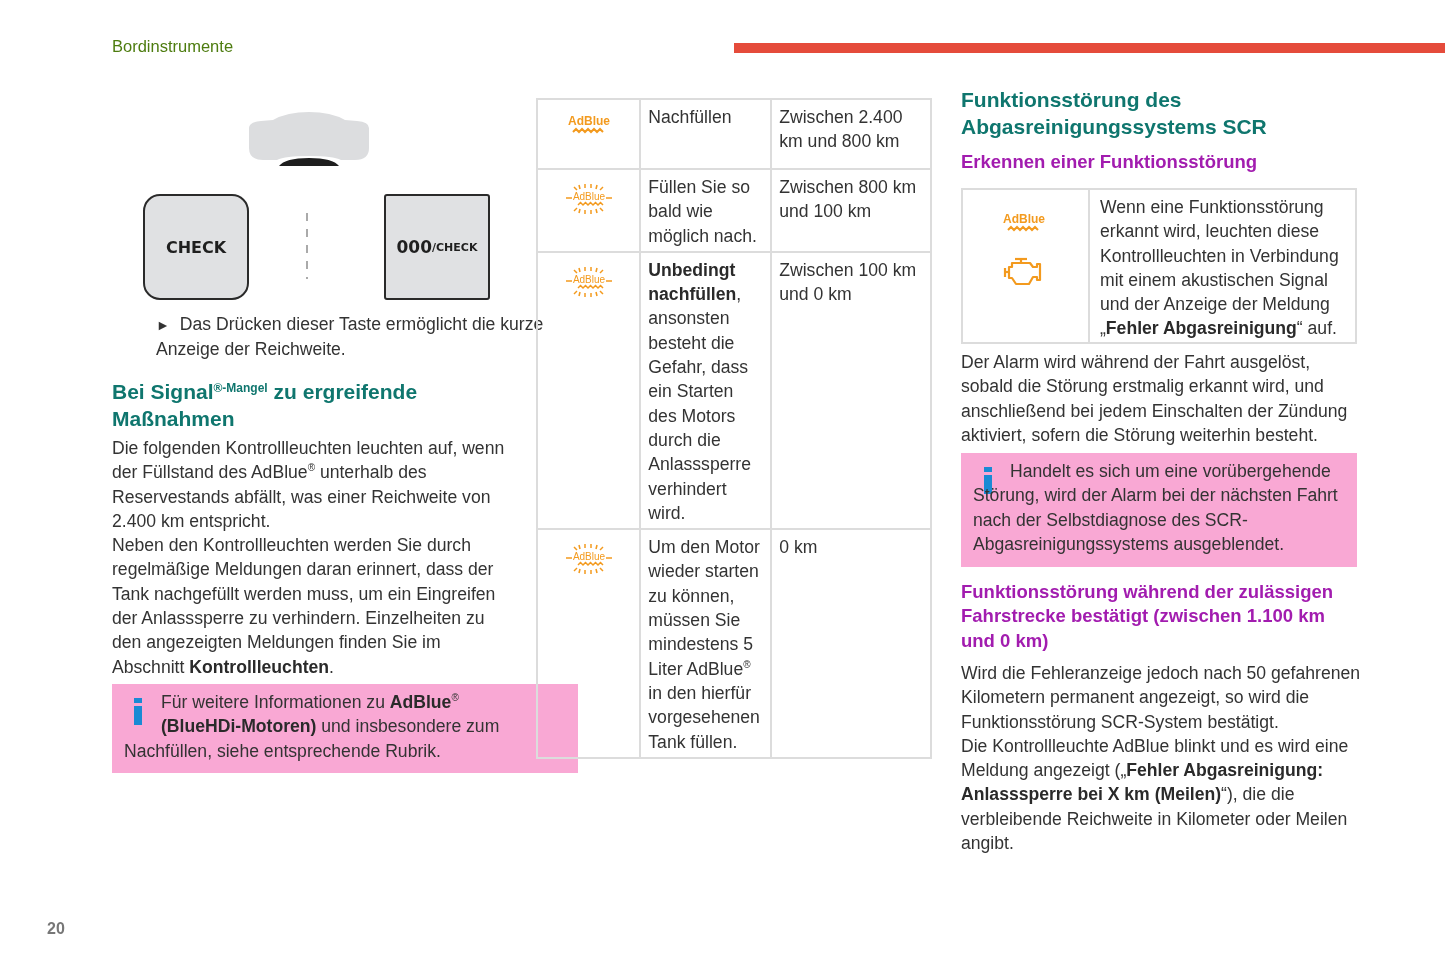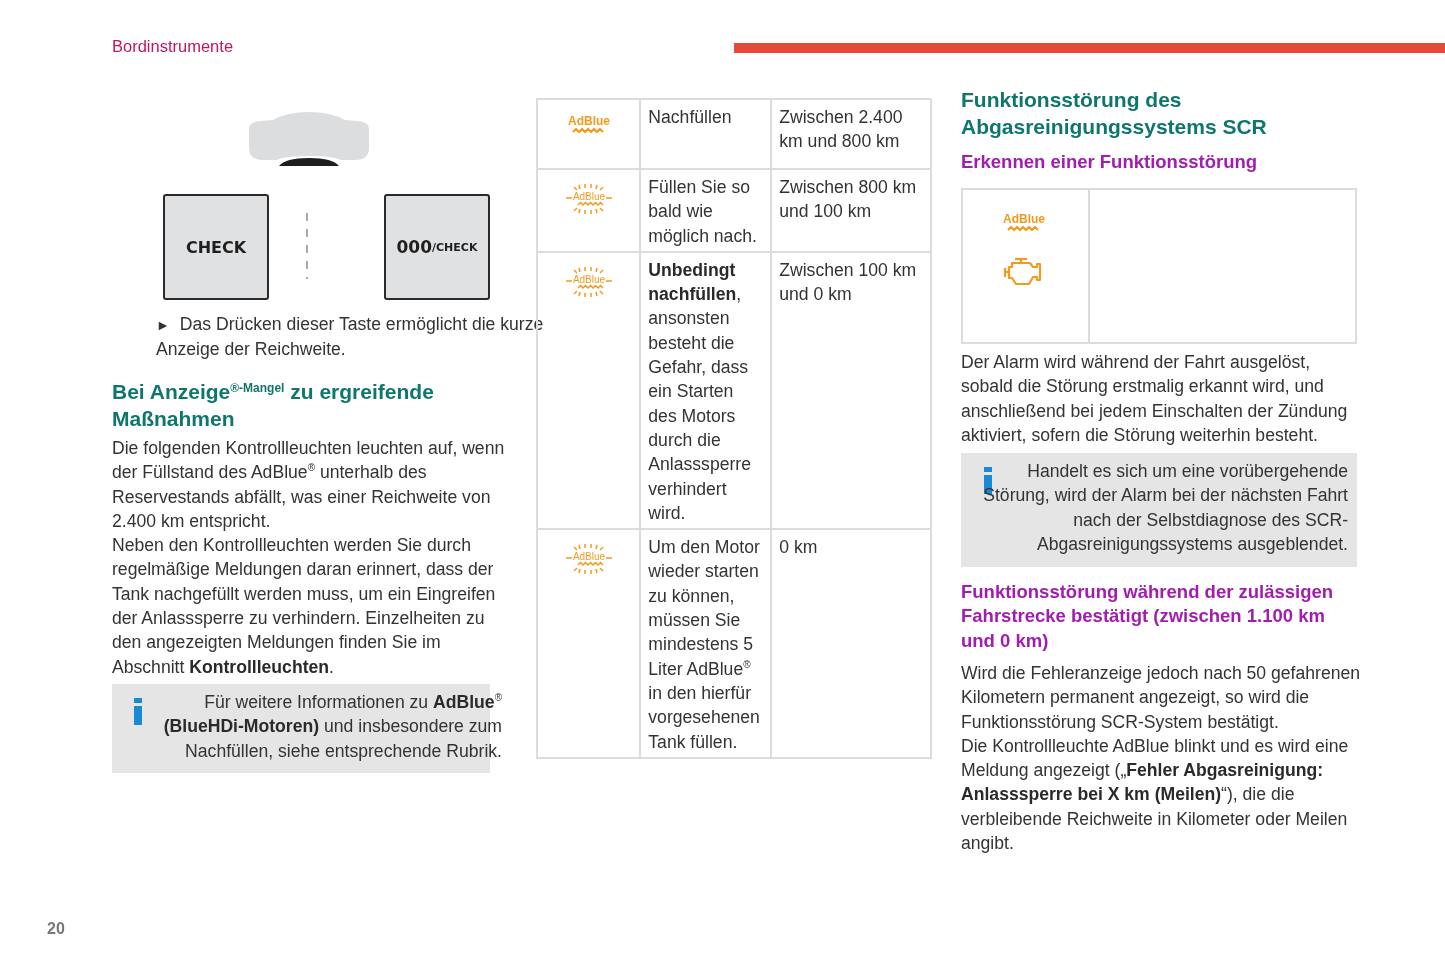--- a/index.html
+++ b/index.html
@@ -3,45 +3,45 @@
 <meta charset="utf-8">
 <style>
   html, body { margin: 0; padding: 0; }
   body {
     width: 1445px; height: 964px; position: relative; overflow: hidden;
     background: #ffffff;
     font-family: "Liberation Sans", sans-serif;
     color: #333333;
   }
   .abs { position: absolute; }
-  .running-head { left: 112px; top: 37px; font-size: 16.5px; color: #be185d; }
+  .running-head { left: 112px; top: 37px; font-size: 16.5px; color: #4d7c0f; }
   .red-bar { left: 734px; top: 43px; width: 711px; height: 10px; background: #e54b3b; }
   .page-num { left: 47px; top: 920px; font-size: 16px; font-weight: bold; color: #777; }
 
   .p { font-size: 17.6px; line-height: 24.3px; color: #333; }
   .h2 { font-size: 21px; font-weight: bold; line-height: 27px; color: #0f766e; }
   .h3 { font-size: 18.5px; font-weight: bold; line-height: 24.3px; color: #a21caf; }
   b { font-weight: bold; color: #2a2a2a; }
   sup { font-size: 10px; line-height: 0; vertical-align: 7px; }
   sup.big { font-size: 12px; font-weight: bold; margin-top: 27px; }
 
   
   .car { left: 243px; top: 112px; width: 132px; height: 54px; }
   .btn-check {
     width: 102px; height: 102px; background: #e0e1e3;
     border: 2px solid #2a2a2a; border-radius: 3px;
     display: flex; align-items: center; justify-content: center;
     font-family: "DejaVu Sans", sans-serif; font-weight: bold; font-size: 16px; color: #1f1f1f;
   }
-  .btn1 { left: 163px; top: 194px; }
+  .btn1 { left: 143px; top: 194px; border-radius: 17px; }
   .btn2 { left: 354px; top: 194px; margin-left: 30px; }
   .dash { left: 306px; top: 213px; width: 2px; height: 66px;
     background: repeating-linear-gradient(to bottom, #aaa 0 8px, transparent 8px 16px); }
 
-  .info-box { background: #e5e5e5; text-align: right; }
+  .info-box { background: #f9a8d4; }
   .info-i {
     position: absolute; width: 8px; color: #1a8ad4;
   }
   .info-i .dot { position:absolute; left:0; top:0; width:8px; height:5px; background:#1a8ad4; }
   .info-i .stem { position:absolute; left:0; top:8px; width:8px; height:19px; background:#1a8ad4; }
 
   
   table.warn {
     position: absolute; left: 536px; top: 98px; width: 396px;
     border-collapse: collapse; font-size: 17.6px; line-height: 24.3px; color: #333;
@@ -77,29 +77,29 @@
 <div class="abs btn-check btn2">
   <span style="font-size:17px;">000</span>
     <span style="font-size:11px;">/CHECK</span>
 </div>
 
 <div class="abs p" style="left:112px; top:312px; width:400px;margin-left:44px;">
   <span style="font-size:14px; margin-right:10px;">►</span><span>Das Drücken dieser Taste ermöglicht die kurze Anzeige der Reichweite.</span>
 </div>
 
 <div class="abs h2" style="left:112px; top:378px; width:400px;">
-  <span>Bei Anzeige</span><sup class="big">®-Mangel</sup><span> zu ergreifende Maßnahmen</span>
+  <span>Bei Signal</span><sup class="big">®-Mangel</sup><span> zu ergreifende Maßnahmen</span>
 </div>
 
 <div class="abs p" style="left:112px; top:436px; width:395px;">
   <span>Die folgenden Kontrollleuchten leuchten auf, wenn der Füllstand des AdBlue</span><sup>®</sup><span> unterhalb des Reservestands abfällt, was einer Reichweite von 2.400 km entspricht.</span><br>
   <span>Neben den Kontrollleuchten werden Sie durch regelmäßige Meldungen daran erinnert, dass der Tank nachgefüllt werden muss, um ein Eingreifen der Anlasssperre zu verhindern. Einzelheiten zu den angezeigten Meldungen finden Sie im Abschnitt </span><b>Kontrollleuchten</b><span>.</span>
 </div>
 
-<div class="abs info-box" style="left:112px; top:684px; width:378px; height:89px;">
+<div class="abs info-box" style="left:112px; top:684px; width:466px; height:89px;">
   <div class="info-i" style="left:22px; top:14px;">
       <div class="dot"></div>
       <div class="stem"></div>
     </div>
   <div class="p" style="position:absolute; left:12px; top:6px; width:378px; text-indent:37px;">
     <span>Für weitere Informationen zu </span><b>AdBlue</b><sup>®</sup><br><span style="padding-left:37px;"></span><b>(BlueHDi-Motoren)</b><span> und insbesondere zum Nachfüllen, siehe entsprechende Rubrik.</span>
   </div>
 </div>
 
 <table class="warn">
@@ -211,20 +211,23 @@
   </svg>
   <svg style="position:absolute; left:40px; top:66px;" width="42" height="32" viewBox="0 0 42 32">
     <g fill="none" stroke="#f39a1e" stroke-width="2.2" stroke-linejoin="round">
       <line x1="12" y1="3" x2="24" y2="3"></line>
       <line x1="18" y1="3" x2="18" y2="7"></line>
       <path d="M9 7 H27 L30 11 H34 V8 H37 V24 H34 V21 H30 L26 28 H13 L9 22 H6 V11 H9 Z"></path>
       <line x1="2" y1="12" x2="2" y2="21"></line>
       <line x1="2" y1="16" x2="6" y2="16"></line>
     </g>
   </svg>
+  <div class="p" style="position:absolute; left:137px; top:5px; width:250px;">
+    <span>Wenn eine Funktionsstörung erkannt wird, leuchten diese Kontrollleuchten in Verbindung mit einem akustischen Signal und der Anzeige der Meldung „</span><b>Fehler Abgasreinigung</b><span>“ auf.</span>
+  </div>
 </div>
 
 <div class="abs p" style="left:961px; top:350px; width:400px;">Der Alarm wird während der Fahrt ausgelöst, sobald die Störung erstmalig erkannt wird, und anschließend bei jedem Einschalten der Zündung aktiviert, sofern die Störung weiterhin besteht.</div>
 
 <div class="abs info-box" style="left:961px; top:453px; width:396px; height:114px;">
   <div class="info-i" style="left:23px; top:14px;">
       <div class="dot"></div>
       <div class="stem"></div>
     </div>
   <div class="p" style="position:absolute; left:12px; top:6px; width:375px;">

